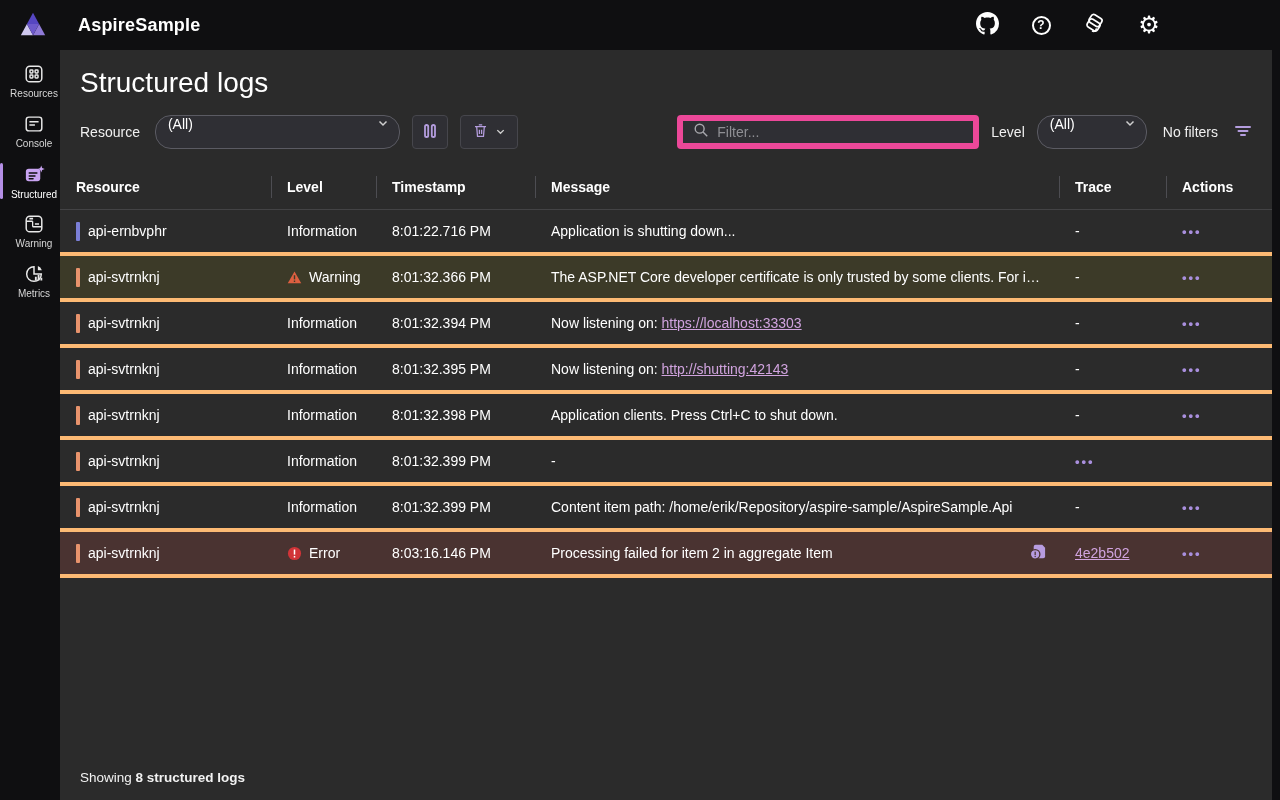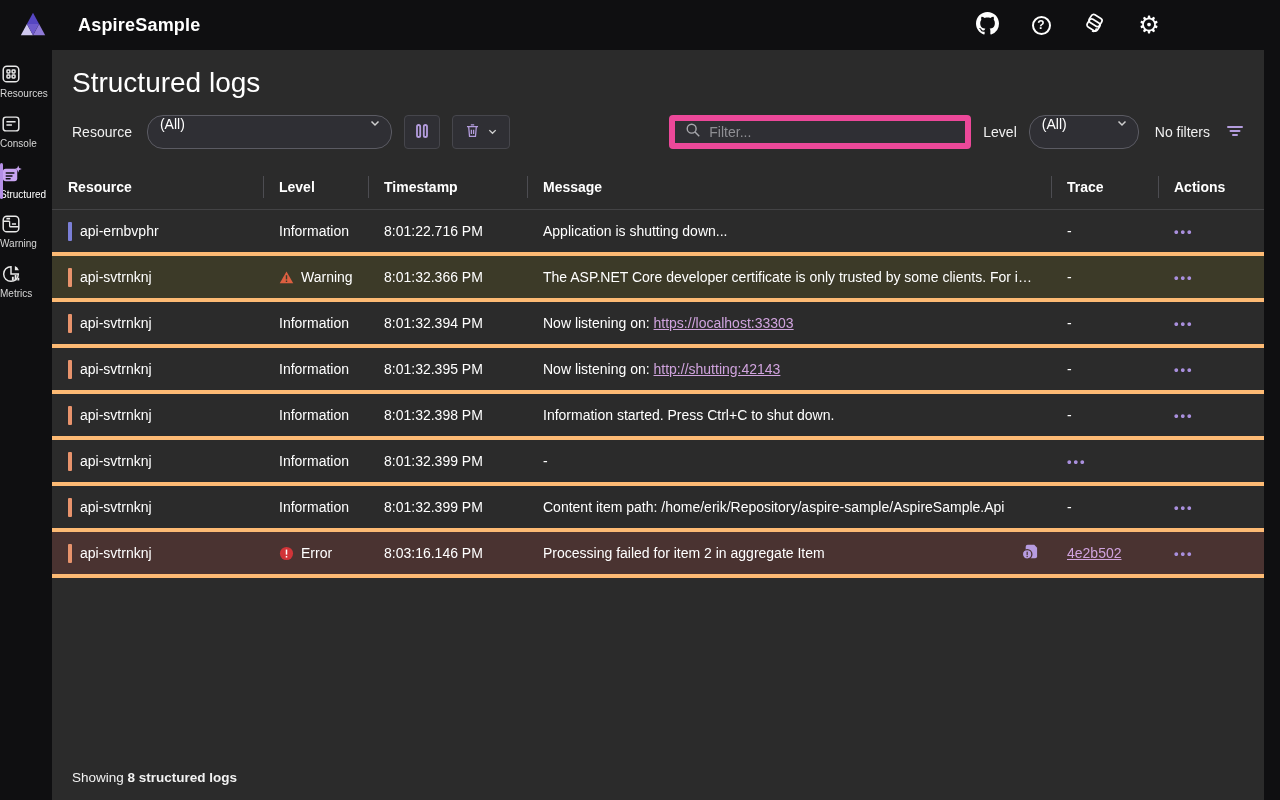--- a/index.html
+++ b/index.html
@@ -15,29 +15,29 @@
   .tb-btn { background:none; border:none; cursor:pointer; width:26px; height:26px;
     display:flex; align-items:center; justify-content:center; color:#fff; }
   .help-circle { width:19px; height:19px; border:2px solid #fff; border-radius:50%;
     display:flex; align-items:center; justify-content:center; font-size:12px; font-weight:700; }
   .gear-glyph { font-size:24px; line-height:1; color:#fff; }
 
   
   .sidebar { position:absolute; top:50px; left:0; width:68px; height:750px;
     background:#0f0f11; display:flex; flex-direction:column; padding-top:6px; }
   .nav-item { position:relative; height:50px; display:flex; flex-direction:column;
-    justify-content:center; gap:3px; cursor:pointer; }
+    align-items:center; justify-content:center; gap:3px; cursor:pointer; }
   .nav-item .nav-label { font-size:10px; color:#d6d6d6; }
   .nav-item svg { display:block; }
   .nav-item.active::before { content:""; position:absolute; left:0; top:7px; bottom:7px;
     width:3px; background:#b48fe6; border-radius:2px; }
   .nav-item.active .nav-label { color:#ffffff; }
 
   
-  .main { position:absolute; top:50px; left:52px; width:1212px; height:750px;
+  .main { position:absolute; top:50px; left:60px; width:1212px; height:750px;
     background:#2b2b2b; display:flex; flex-direction:column; }
   .page-title { font-size:28px; font-weight:500; margin:17px 0 15px 20px; }
 
   
   .toolbar { display:flex; align-items:center; height:36px; margin:0 16px 0 20px; gap:12px; }
   .tb-label { font-size:14px; color:#f0f0f0; }
   .select { height:34px; background:#2f2f34; border:1px solid #5b5b63; border-radius:16px;
     display:flex; align-items:flex-start; padding:0 10px 0 12px; font-size:14px; cursor:pointer; }
   .select .sel-value { flex:1; }
   .select-resource { width:245px; margin-left:3px; }
@@ -332,21 +332,21 @@
         <div class="trow">
           <div class="cell">
             <span class="res-bar" style="background:#e8936c"></span>
             <span>api-svtrnknj</span>
           </div>
           <div class="cell">
             <span>Information</span>
           </div>
           <div class="cell">8:01:32.398 PM</div>
           <div class="cell msg-cell">
-            <span class="msg-text msg-flex"><span>Information started. Press Ctrl+C to shut down.</span></span>
+            <span class="msg-text msg-flex"><span>Application clients. Press Ctrl+C to shut down.</span></span>
           </div>
           <div class="cell">
             <span>-</span>
           </div>
           <div class="cell">
             <button class="dots-btn">•••</button>
           </div>
         </div>
         <div class="trow">
           <div class="cell">

